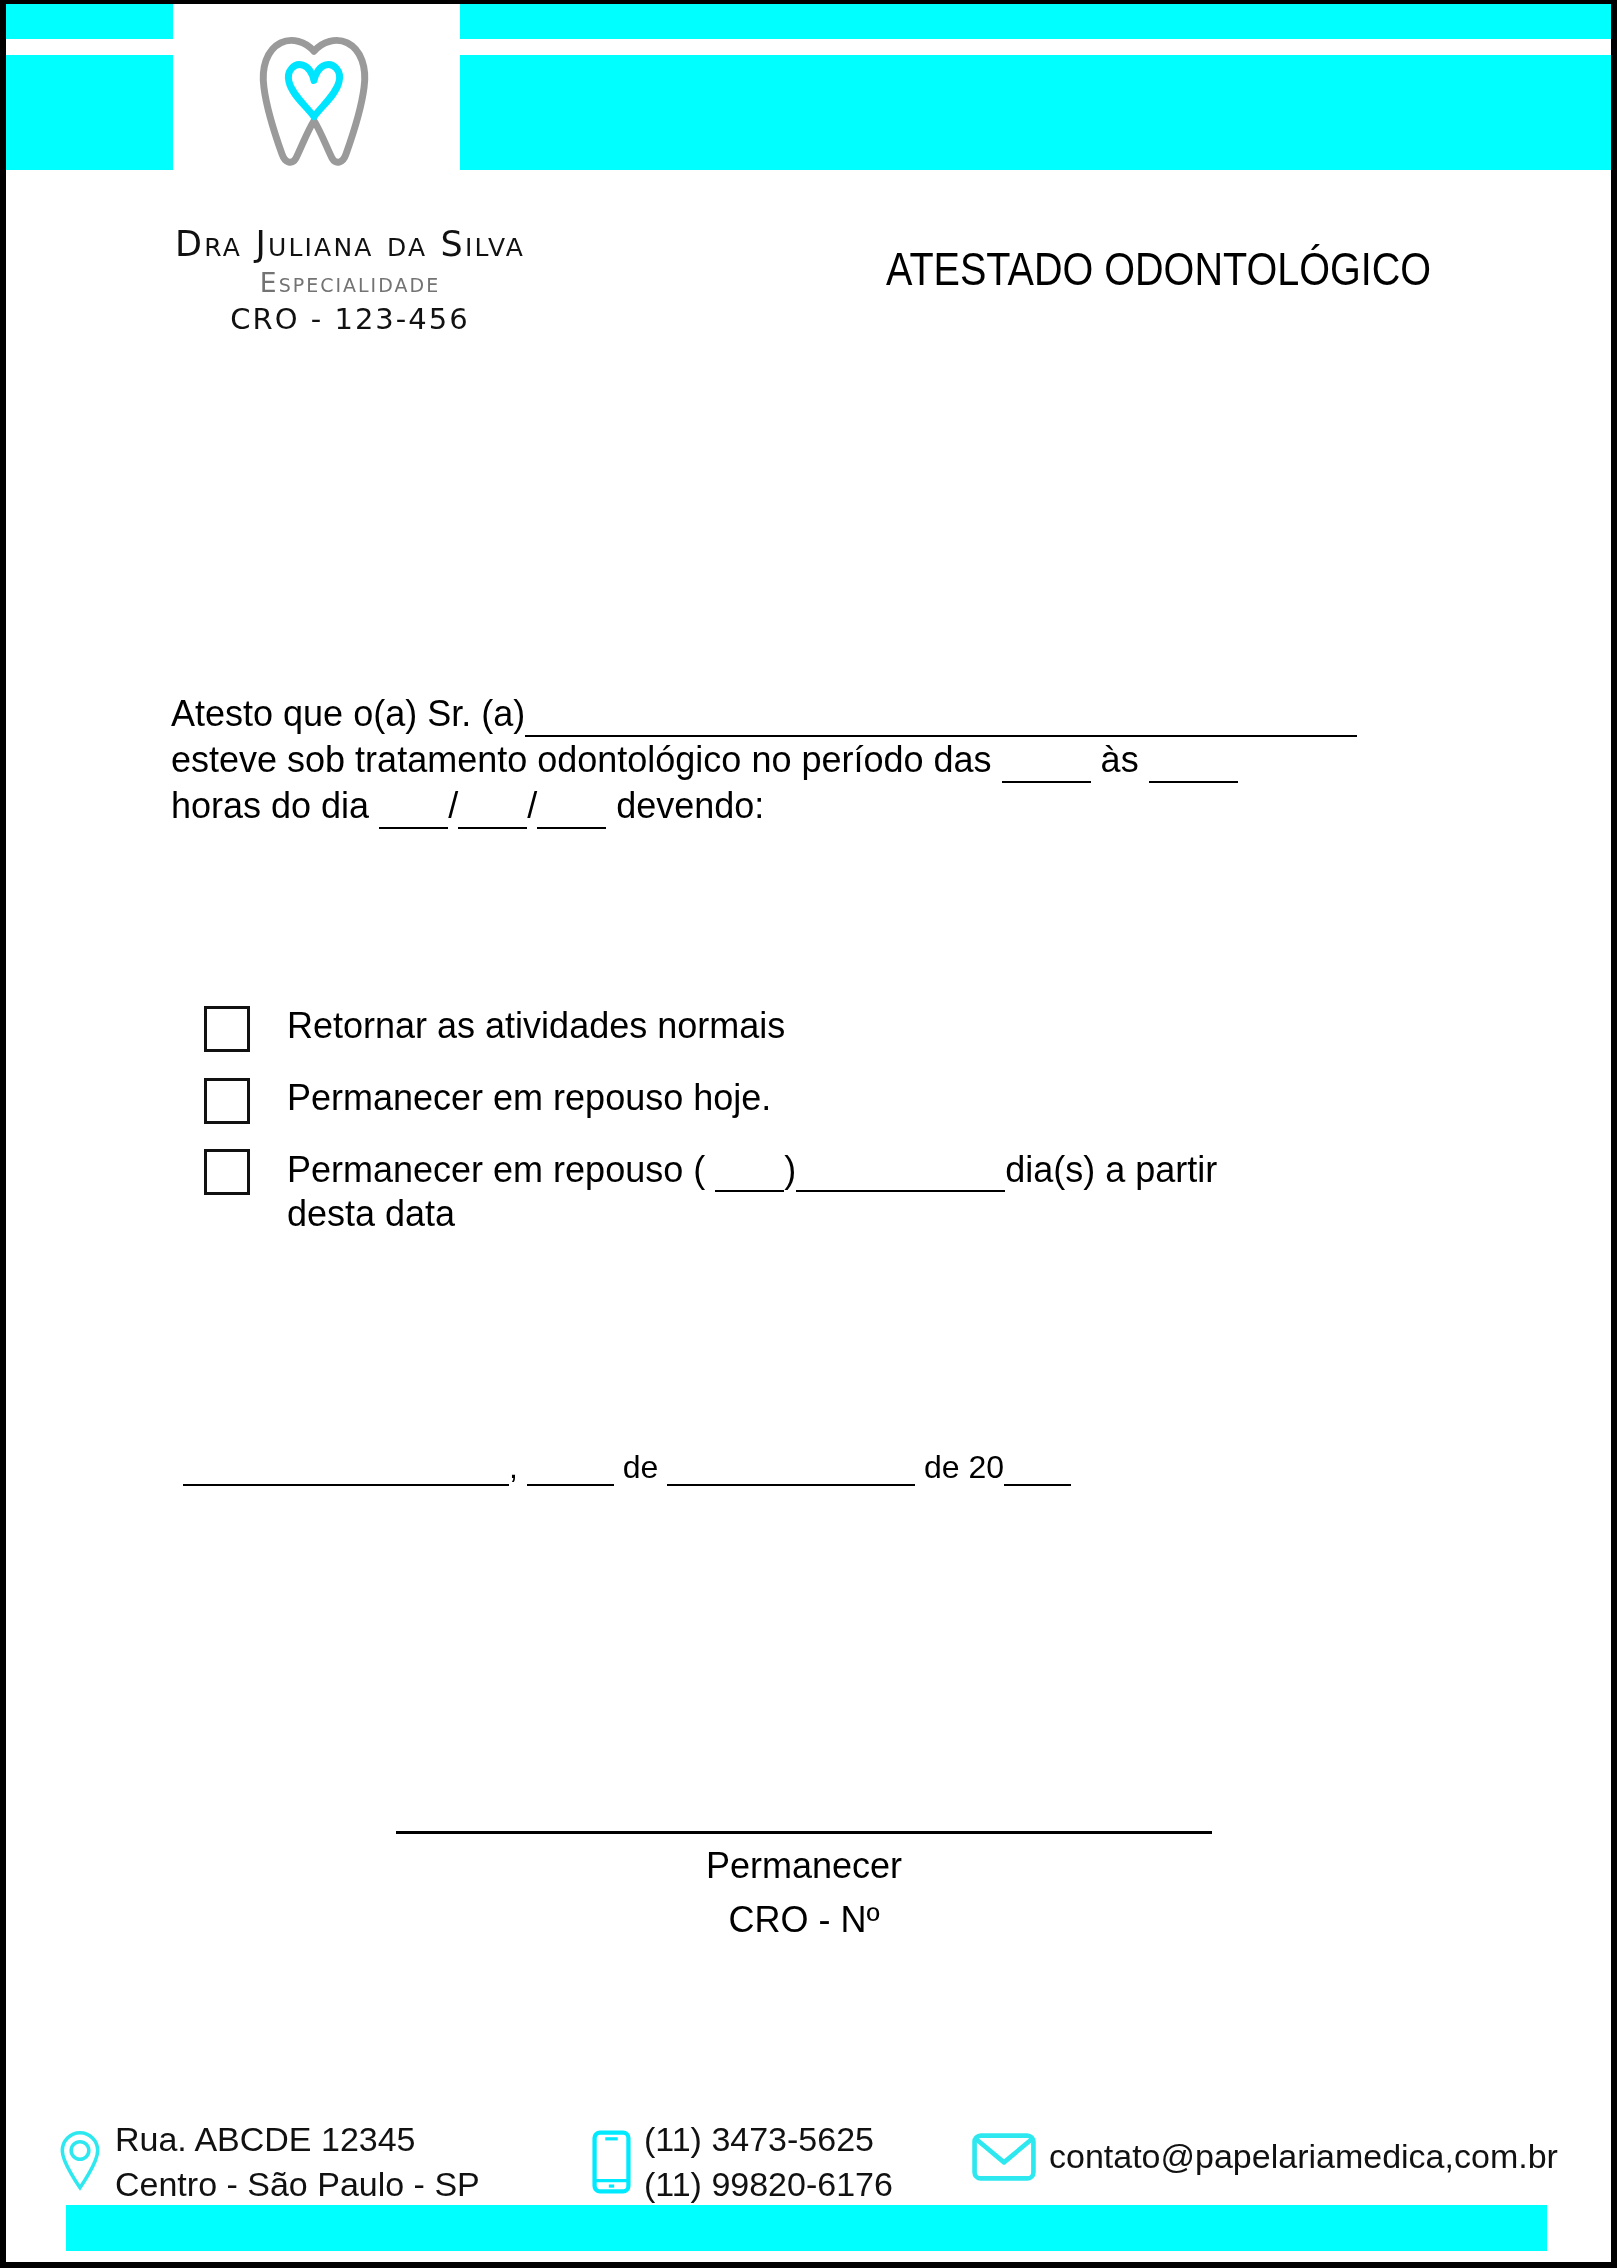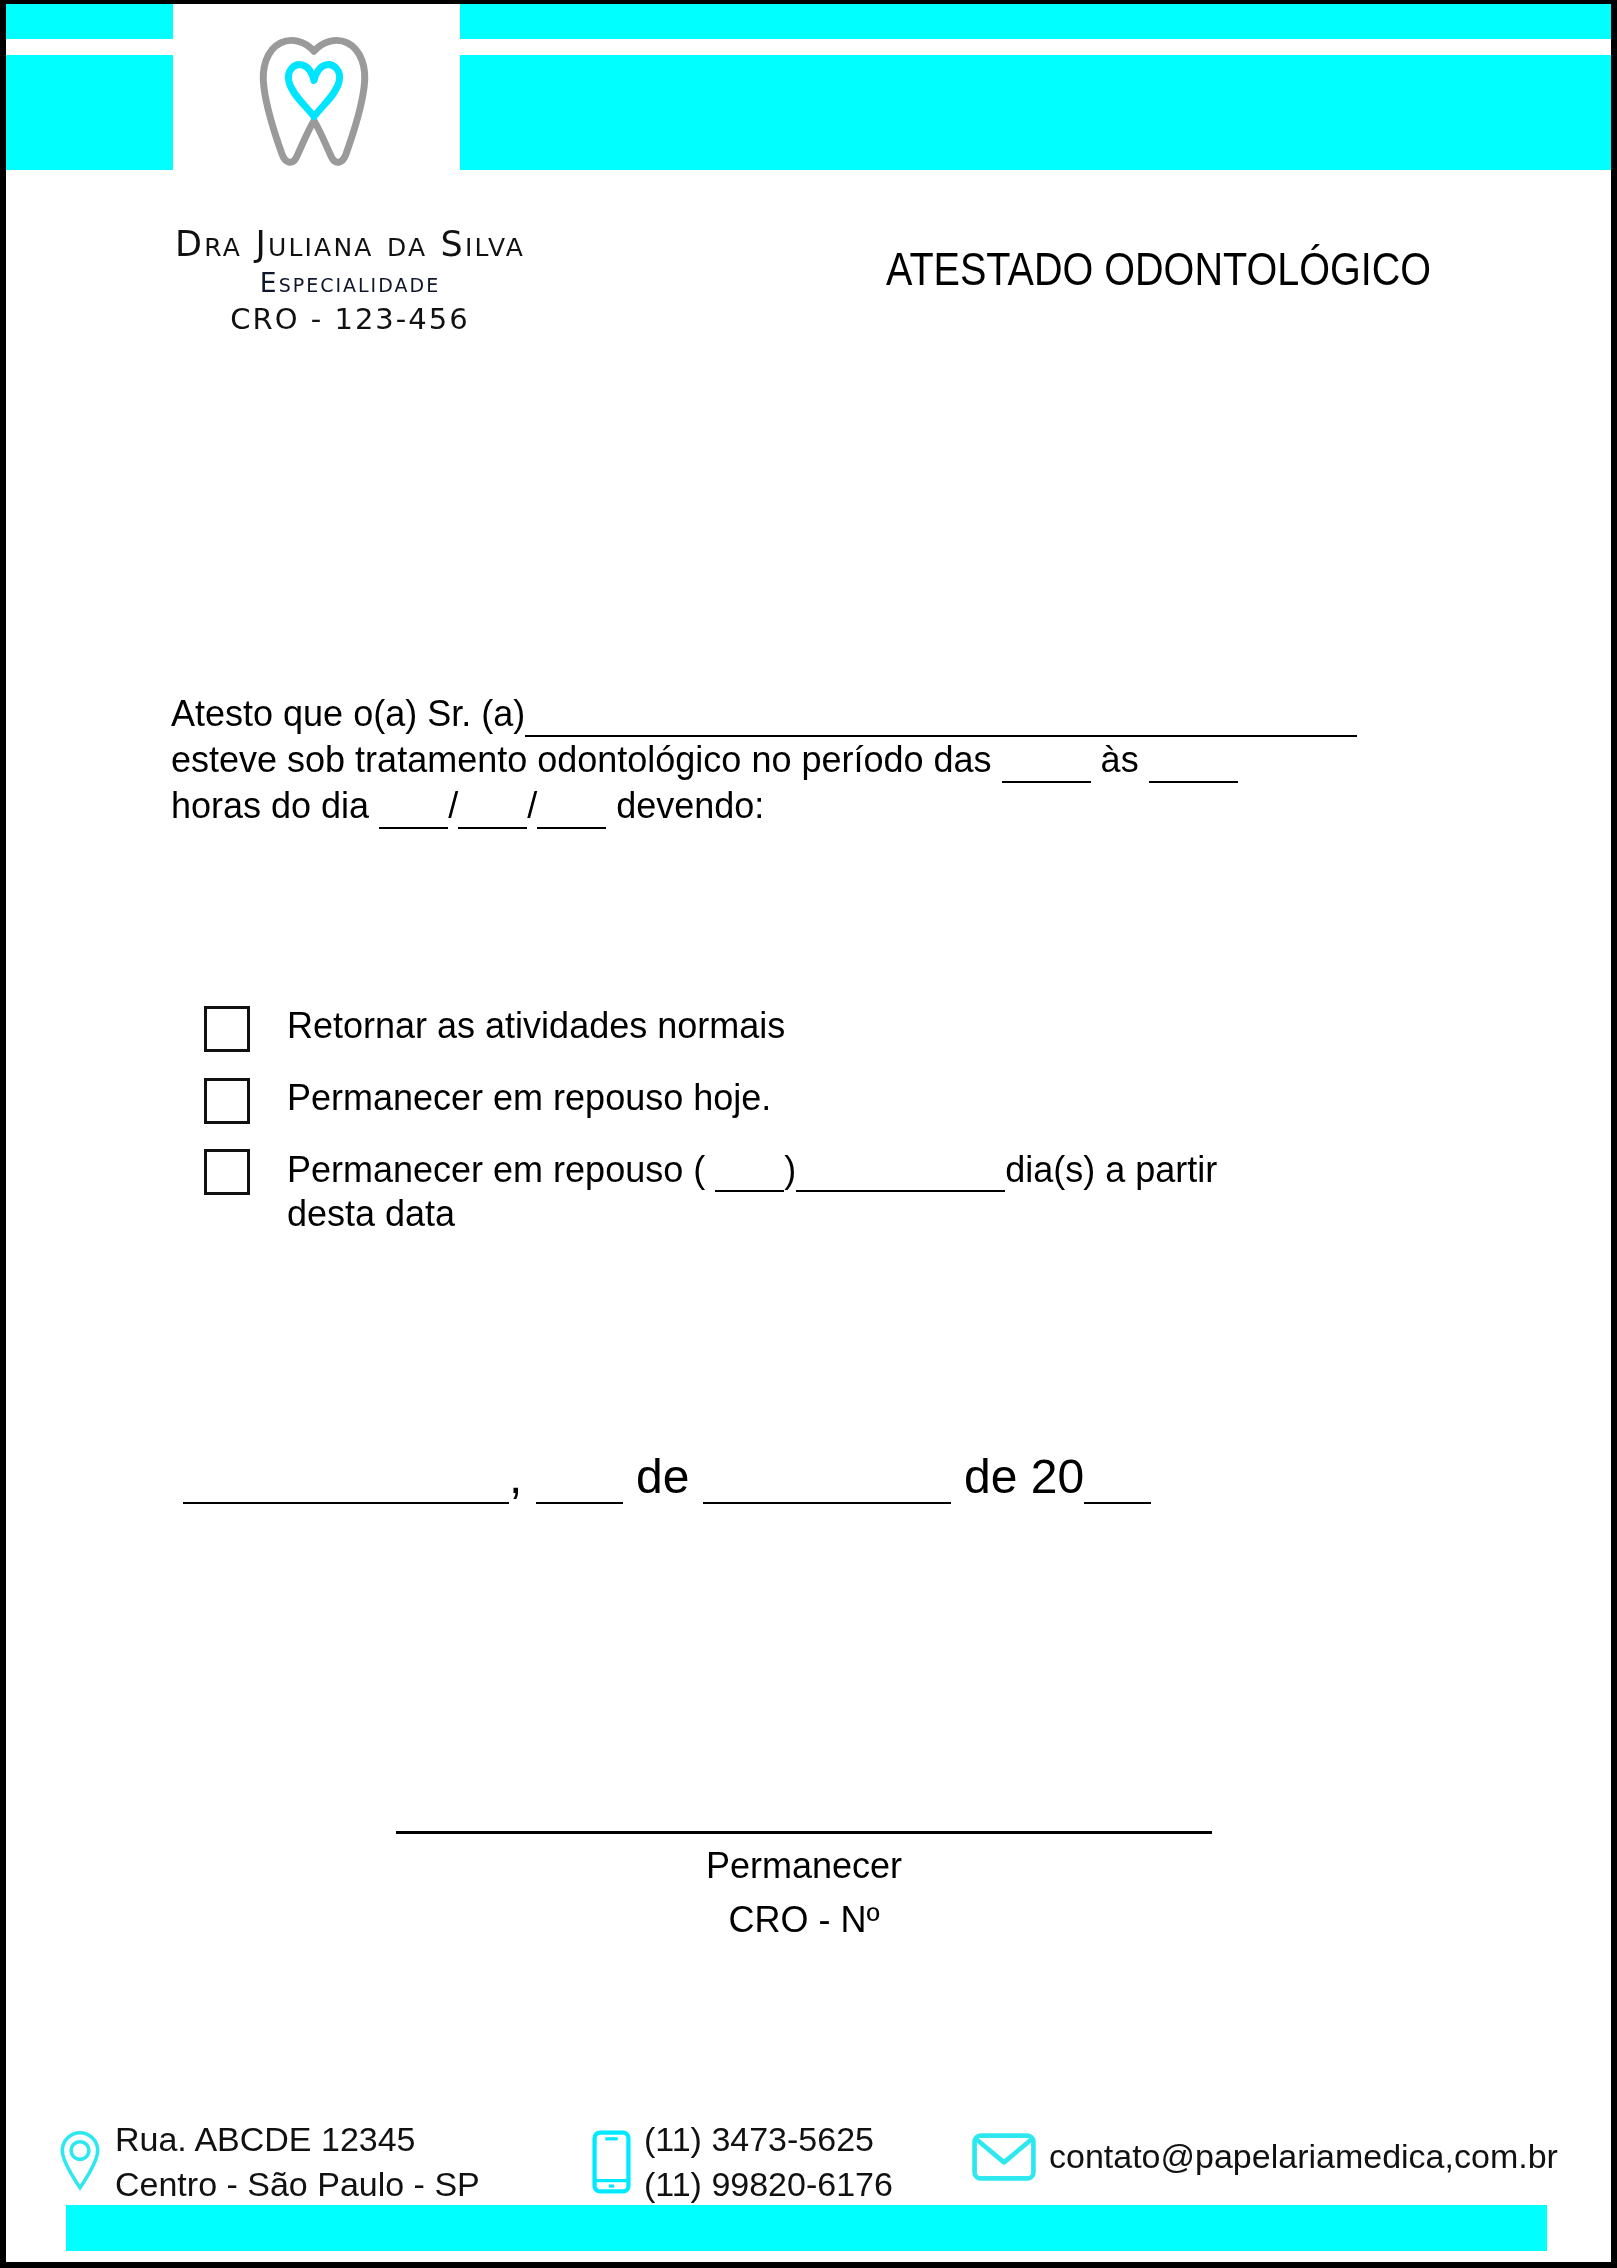--- a/index.html
+++ b/index.html
@@ -82,21 +82,21 @@
     letter-spacing: 2.2px;
     color: #111111;
     white-space: nowrap;
     line-height: 1.08;
   }
   .doctor-specialty {
     font-family: "DejaVu Sans", sans-serif;
     font-size: 26.6px;
     font-variant: small-caps;
     letter-spacing: 2px;
-    color: #0f172a;
+    color: #737373;
     line-height: 1.22;
     margin-top: 3.5px;
   }
   .doctor-cro {
     font-family: "DejaVu Sans", sans-serif;
     font-size: 29px;
     letter-spacing: 2px;
     color: #111111;
     line-height: 1.2;
     margin-top: 1.8px;
@@ -169,21 +169,21 @@
     line-height: 1.22;
   }
   .bl-days { width: 209px; }
 
   
   .date-line {
     position: absolute;
     left: 177px;
     top: 1445px;
     font-family: "Liberation Sans Narrow", "Liberation Sans", sans-serif;
-    font-size: 48px;
+    font-size: 32px;
     color: #000000;
     white-space: nowrap;
   }
   .bl-city  { width: 326px; }
   .bl-dd    { width: 87px; }
   .bl-month { width: 248px; }
   .bl-year  { width: 67px; }
 
   
   .signature {

